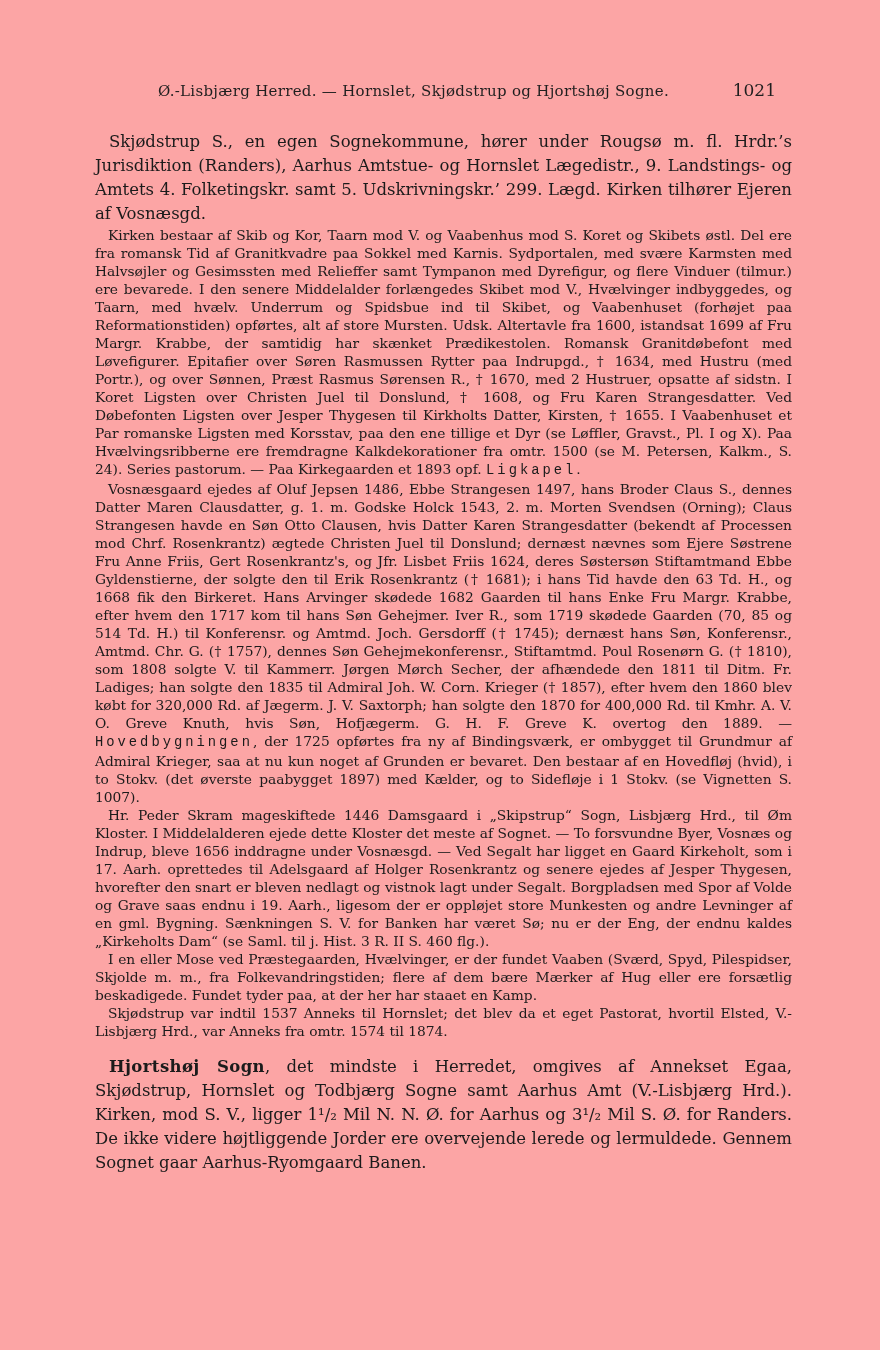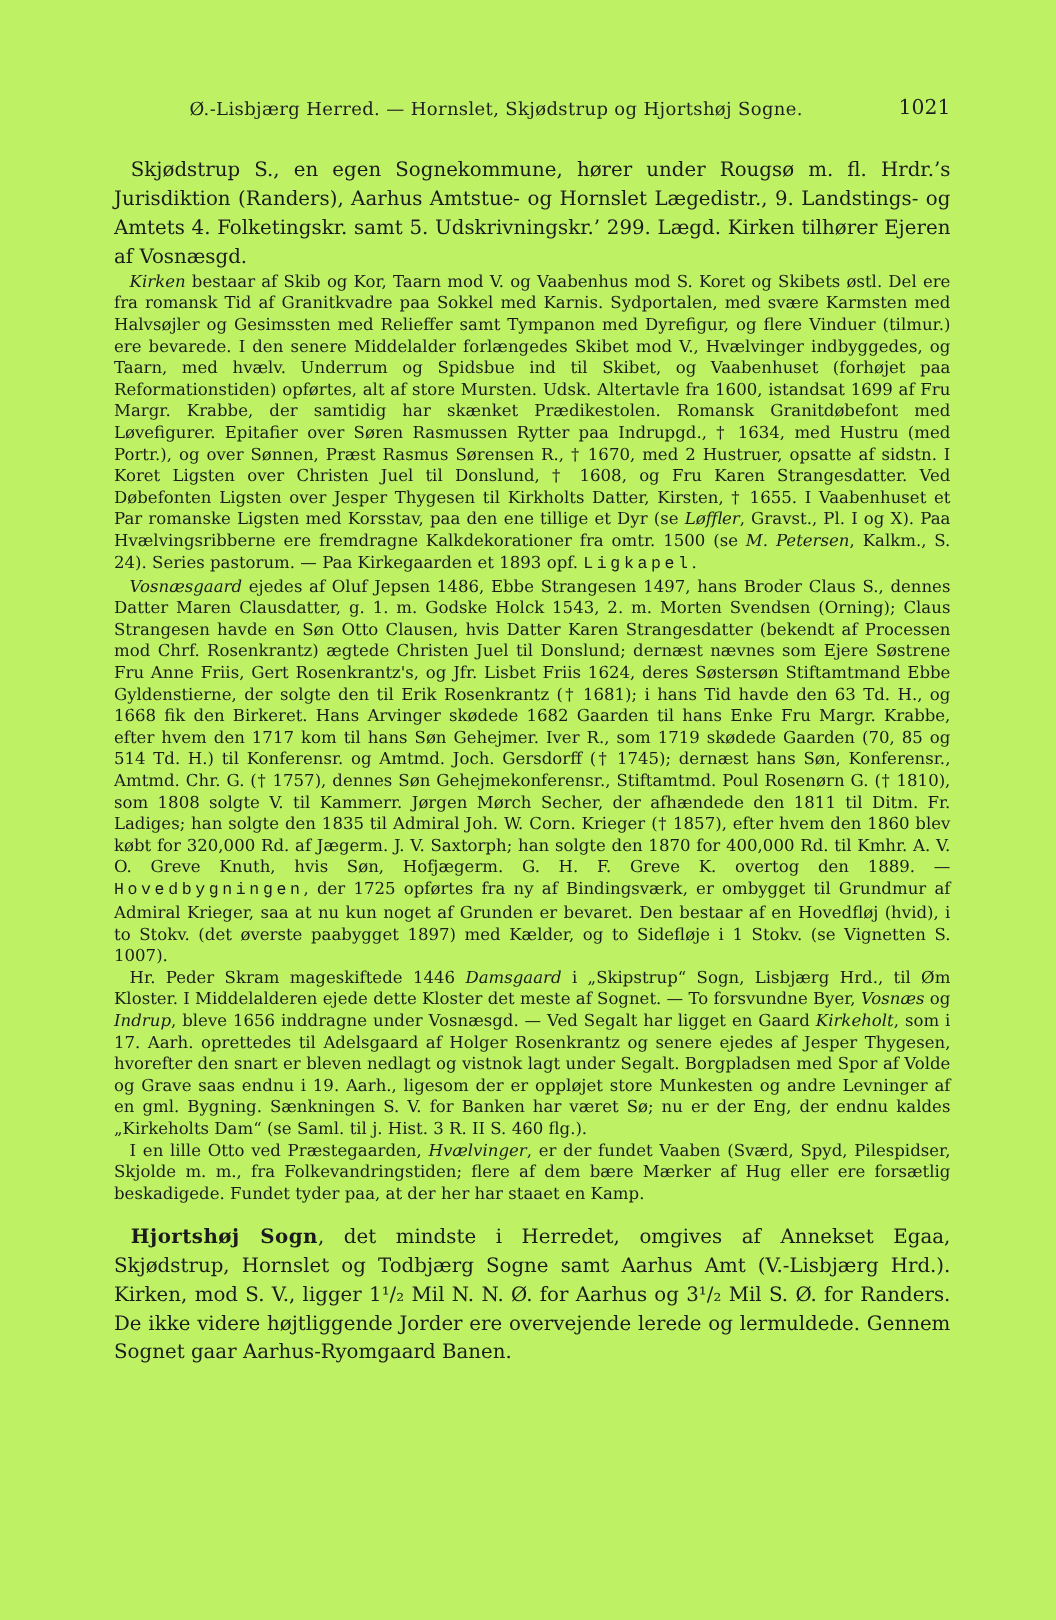--- a/index.html
+++ b/index.html
@@ -1,20 +1,20 @@
 <!DOCTYPE html>
 <html><head>
 <meta charset="utf-8">
 <style>
   html, body { margin: 0; padding: 0; }
   .page {
     position: relative;
     width: 880px;
     height: 1350px;
-    background: #bef264;
+    background: #fca5a5;
     color: #1b1b1b;
     font-family: "DejaVu Serif", "Liberation Serif", serif;
     overflow: hidden;
   }
   .content {
     position: absolute;
     left: 95px;
     top: 82px;
     width: 697px;
   }
@@ -27,21 +27,21 @@
   .running-header .hdr-title {
     display: block;
     text-align: center;
     font-size: 15px;
     letter-spacing: 0.3px;
     color: #1f1f1f;
     padding-right: 60px; 
   }
   .running-header .hdr-page-number {
     position: absolute;
-    right: 0;
+    right: 16px;
     top: -2px;
     font-size: 17px;
     color: #1f1f1f;
     margin-left: 38px;
   }
   .para {
     margin: 0;
     text-align: justify;
     text-justify: inter-word;
   }
@@ -52,35 +52,36 @@
   }
   .para.petit {
     font-size: 13.8px;
     line-height: 18px;
     text-indent: 13px;
   }
   .para.gap-before {
     margin-top: 15px;
   }
   .seg-regular { font-style: normal; }
-  .seg-italic  { font-style: italic; }
+  .seg-italic  { }
   .seg-bold    { font-weight: 700; letter-spacing: 0.4px; }
   .seg-spaced  { letter-spacing: 3px; font-family: Liberation Mono, monospace; }
 </style>
 </head>
 <body>
 
 <div class="page">
   <div class="content">
     <div class="running-header">
       <span class="hdr-title">Ø.-Lisbjærg Herred. — Hornslet, Skjødstrup og Hjortshøj Sogne.</span>
       <span class="hdr-page-number">1021</span>
     </div>
     <div>
         <p class="para normal"><span class="seg-regular">Skjødstrup S., en egen Sognekommune, hører under Rougsø m. fl. Hrdr.’s Jurisdiktion (Randers), Aarhus Amtstue- og Hornslet Lægedistr., 9. Landstings- og Amtets 4. Folketingskr. samt 5. Udskrivningskr.’ 299. Lægd. Kirken tilhører Ejeren af Vosnæsgd.</span></p>
         <p class="para petit"><span class="seg-italic">Kirken</span><span class="seg-regular"> bestaar af Skib og Kor, Taarn mod V. og Vaabenhus mod S. Koret og Skibets østl. Del ere fra romansk Tid af Granitkvadre paa Sokkel med Karnis. Sydportalen, med svære Karmsten med Halvsøjler og Gesimssten med Relieffer samt Tympanon med Dyrefigur, og flere Vinduer (tilmur.) ere bevarede. I den senere Middelalder forlængedes Skibet mod V., Hvælvinger indbyggedes, og Taarn, med hvælv. Underrum og Spidsbue ind til Skibet, og Vaabenhuset (forhøjet paa Reformationstiden) opførtes, alt af store Mursten. Udsk. Altertavle fra 1600, istandsat 1699 af Fru Margr. Krabbe, der samtidig har skænket Prædikestolen. Romansk Granitdøbefont med Løvefigurer. Epitafier over Søren Rasmussen Rytter paa Indrupgd., † 1634, med Hustru (med Portr.), og over Sønnen, Præst Rasmus Sørensen R., † 1670, med 2 Hustruer, opsatte af sidstn. I Koret Ligsten over Christen Juel til Donslund, † 1608, og Fru Karen Strangesdatter. Ved Døbefonten Ligsten over Jesper Thygesen til Kirkholts Datter, Kirsten, † 1655. I Vaabenhuset et Par romanske Ligsten med Korsstav, paa den ene tillige et Dyr (se </span><span class="seg-italic">Løffler</span><span class="seg-regular">, Gravst., Pl. I og X). Paa Hvælvingsribberne ere fremdragne Kalkdekorationer fra omtr. 1500 (se </span><span class="seg-italic">M. Petersen</span><span class="seg-regular">, Kalkm., S. 24). Series pastorum. — Paa Kirkegaarden et 1893 opf. </span><span class="seg-spaced">Ligkapel</span><span class="seg-regular">.</span></p>
         <p class="para petit"><span class="seg-italic">Vosnæsgaard</span><span class="seg-regular"> ejedes af Oluf Jepsen 1486, Ebbe Strangesen 1497, hans Broder Claus S., dennes Datter Maren Clausdatter, g. 1. m. Godske Holck 1543, 2. m. Morten Svendsen (Orning); Claus Strangesen havde en Søn Otto Clausen, hvis Datter Karen Strangesdatter (bekendt af Processen mod Chrf. Rosenkrantz) ægtede Christen Juel til Donslund; dernæst nævnes som Ejere Søstrene Fru Anne Friis, Gert Rosenkrantz's, og Jfr. Lisbet Friis 1624, deres Søstersøn Stiftamtmand Ebbe Gyldenstierne, der solgte den til Erik Rosenkrantz († 1681); i hans Tid havde den 63 Td. H., og 1668 fik den Birkeret. Hans Arvinger skødede 1682 Gaarden til hans Enke Fru Margr. Krabbe, efter hvem den 1717 kom til hans Søn Gehejmer. Iver R., som 1719 skødede Gaarden (70, 85 og 514 Td. H.) til Konferensr. og Amtmd. Joch. Gersdorff († 1745); dernæst hans Søn, Konferensr., Amtmd. Chr. G. († 1757), dennes Søn Gehejmekonferensr., Stiftamtmd. Poul Rosenørn G. († 1810), som 1808 solgte V. til Kammerr. Jørgen Mørch Secher, der afhændede den 1811 til Ditm. Fr. Ladiges; han solgte den 1835 til Admiral Joh. W. Corn. Krieger († 1857), efter hvem den 1860 blev købt for 320,000 Rd. af Jægerm. J. V. Saxtorph; han solgte den 1870 for 400,000 Rd. til Kmhr. A. V. O. Greve Knuth, hvis Søn, Hofjægerm. G. H. F. Greve K. overtog den 1889. — </span><span class="seg-spaced">Hovedbygningen</span><span class="seg-regular">, der 1725 opførtes fra ny af Bindingsværk, er ombygget til Grundmur af Admiral Krieger, saa at nu kun noget af Grunden er bevaret. Den bestaar af en Hovedfløj (hvid), i to Stokv. (det øverste paabygget 1897) med Kælder, og to Sidefløje i 1 Stokv. (se Vignetten S. 1007).</span></p>
         <p class="para petit"><span class="seg-regular">Hr. Peder Skram mageskiftede 1446 </span><span class="seg-italic">Damsgaard</span><span class="seg-regular"> i „Skipstrup“ Sogn, Lisbjærg Hrd., til Øm Kloster. I Middelalderen ejede dette Kloster det meste af Sognet. — To forsvundne Byer, </span><span class="seg-italic">Vosnæs</span><span class="seg-regular"> og </span><span class="seg-italic">Indrup</span><span class="seg-regular">, bleve 1656 inddragne under Vosnæsgd. — Ved Segalt har ligget en Gaard </span><span class="seg-italic">Kirkeholt</span><span class="seg-regular">, som i 17. Aarh. oprettedes til Adelsgaard af Holger Rosenkrantz og senere ejedes af Jesper Thygesen, hvorefter den snart er bleven nedlagt og vistnok lagt under Segalt. Borgpladsen med Spor af Volde og Grave saas endnu i 19. Aarh., ligesom der er oppløjet store Munkesten og andre Levninger af en gml. Bygning. Sænkningen S. V. for Banken har været Sø; nu er der Eng, der endnu kaldes „Kirkeholts Dam“ (se Saml. til j. Hist. 3 R. II S. 460 flg.).</span></p>
-        <p class="para petit"><span class="seg-regular">I en lille Otto ved Præstegaarden, </span><span class="seg-italic">Hvælvinger</span><span class="seg-regular">, er der fundet Vaaben (Sværd, Spyd, Pilespidser, Skjolde m. m., fra Folkevandringstiden; flere af dem bære Mærker af Hug eller ere forsætlig beskadigede. Fundet tyder paa, at der her har staaet en Kamp.</span></p>
+        <p class="para petit"><span class="seg-regular">I en eller Mose ved Præstegaarden, </span><span class="seg-italic">Hvælvinger</span><span class="seg-regular">, er der fundet Vaaben (Sværd, Spyd, Pilespidser, Skjolde m. m., fra Folkevandringstiden; flere af dem bære Mærker af Hug eller ere forsætlig beskadigede. Fundet tyder paa, at der her har staaet en Kamp.</span></p>
+        <p class="para petit"><span class="seg-regular">Skjødstrup var indtil 1537 Anneks til Hornslet; det blev da et eget Pastorat, hvortil Elsted, V.-Lisbjærg Hrd., var Anneks fra omtr. 1574 til 1874.</span></p>
         <p class="para normal gap-before"><span class="seg-bold">Hjortshøj Sogn</span><span class="seg-regular">, det mindste i Herredet, omgives af Annekset Egaa, Skjødstrup, Hornslet og Todbjærg Sogne samt Aarhus Amt (V.-Lisbjærg Hrd.). Kirken, mod S. V., ligger 1¹/₂ Mil N. N. Ø. for Aarhus og 3¹/₂ Mil S. Ø. for Randers. De ikke videre højtliggende Jorder ere overvejende lerede og lermuldede. Gennem Sognet gaar Aarhus-Ryomgaard Banen.</span></p>
       </div>
   </div>
 </div>
 
 </body></html>

